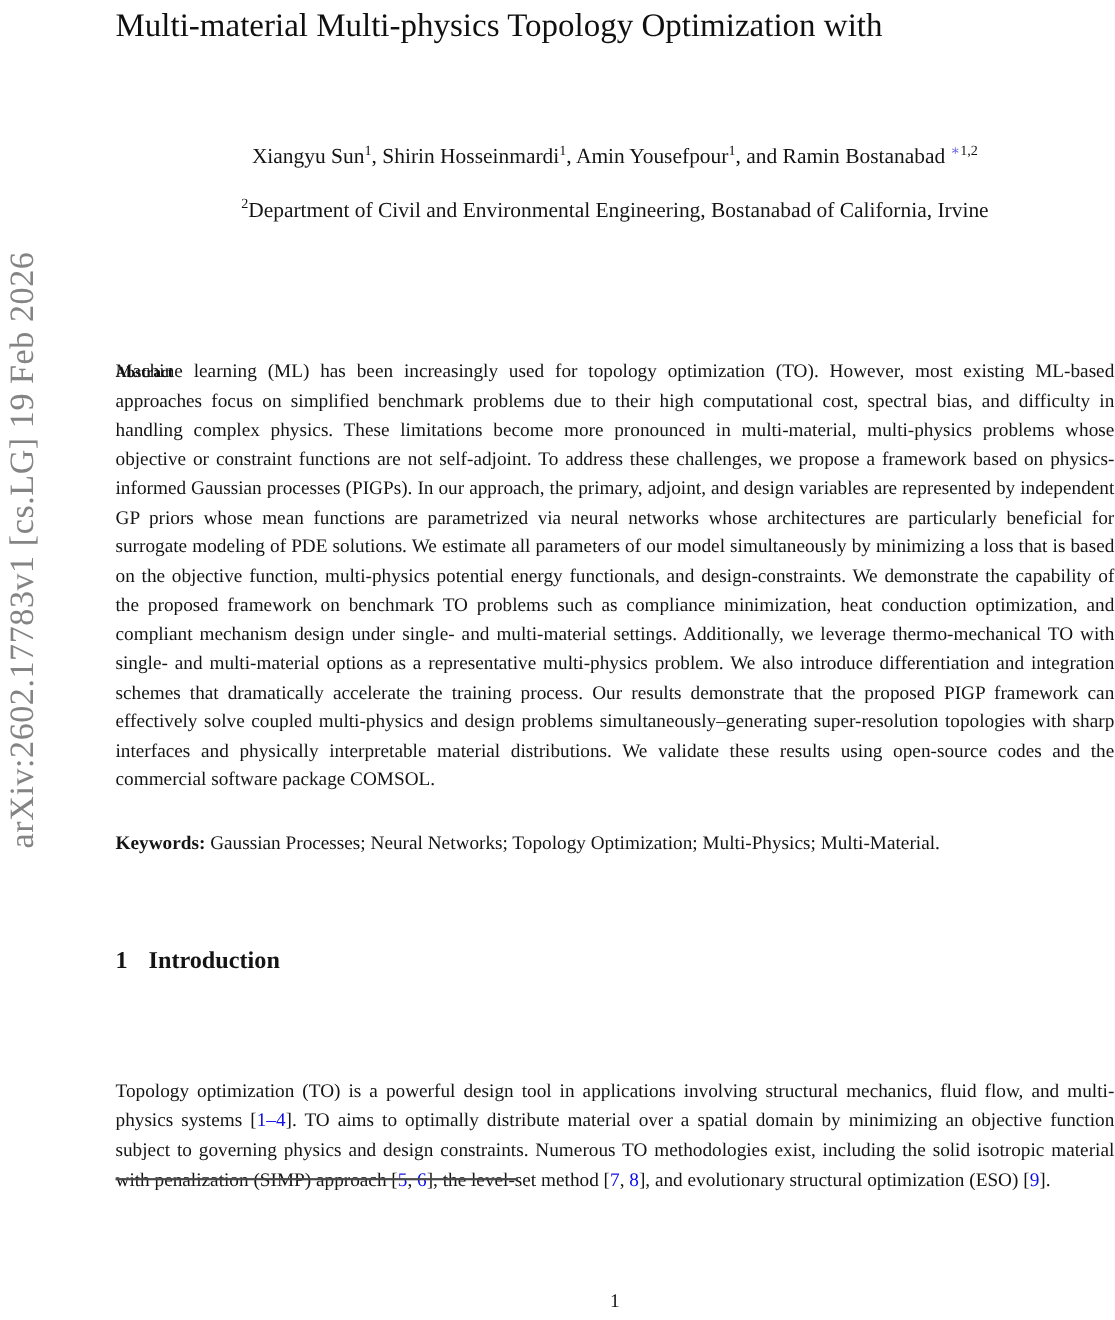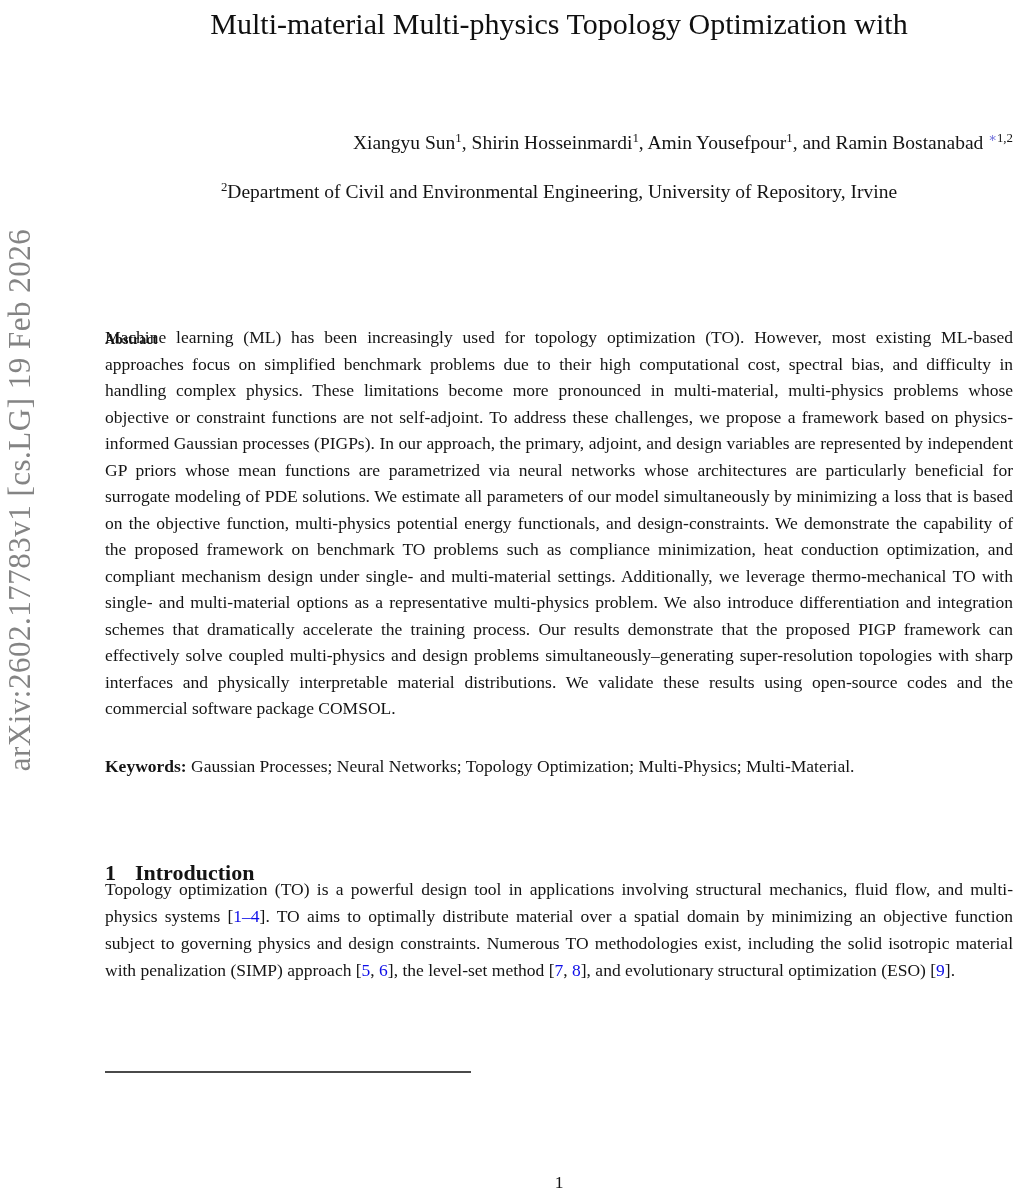--- a/index.html
+++ b/index.html
@@ -23,30 +23,30 @@
     top: 500px;
     transform: translate(-50%, -50%) rotate(-90deg);
     white-space: nowrap;
     font-size: 31px;
     letter-spacing: 0.5px;
     color: var(--watermark, #848484);
   }
   
   .col { position: absolute; left: 105px; width: 908px; }
 
-  .title-block { top: 0px; text-align: center; }
+  .title-block { top: 0px; }
   .title-line {
     font-size: 30px;
     line-height: 47px;
     font-weight: 400;
     color: #101010;
   }
   .authors {
     top: 130px;
-    text-align: right;
+    text-align: center;
     font-size: 19.5px;
     line-height: 26px;
   }
   sup { font-size: 66%; vertical-align: super; line-height: 0; }
   .star { color: var(--star, #6a6ada); }
 
   .affils {
     top: 178px;
     text-align: center;
     font-size: 19.5px;
@@ -75,21 +75,21 @@
   .keywords b { font-weight: 700; }
 
   .sec-head {
     top: 860px;
     font-size: 22px;
     font-weight: 700;
   }
   .sec-head .sec-num { display: inline-block; }
   .sec-head .sec-title { display: inline-block; margin-left: 19px; }
 
-  .intro { top: 876px; line-height: 27px; }
+  .intro { top: 978px; line-height: 27px; }
   .cite { color: var(--link, #0d0de8); }
 
   .footnote-rule {
     position: absolute;
     left: 105px;
     top: 1071px;
     width: 366px;
     height: 0;
     border-top: 2px solid #4a4a4a;
   }
@@ -119,21 +119,21 @@
 
   <div class="col title-block">
     <div class="title-line">Multi-material Multi-physics Topology Optimization with</div>
   </div>
 
   <div class="col authors">
     <span><span>Xiangyu Sun</span><sup>1</sup><span>, </span></span><span><span>Shirin Hosseinmardi</span><sup>1</sup><span>, </span></span><span><span>Amin Yousefpour</span><sup>1</sup><span>, and </span></span><span><span>Ramin Bostanabad </span><sup><span class="star">∗</span><span>1,2</span></sup></span>
   </div>
 
   <div class="col affils">
-    <div><sup>2</sup><span>Department of Civil and Environmental Engineering, University of Repository, Irvine</span></div>
+    <div><sup>2</sup><span>Department of Civil and Environmental Engineering, Bostanabad of California, Irvine</span></div>
   </div>
 
   <div class="col abstract-head">Abstract</div>
 
   <p class="col body-text abstract-body">Machine learning (ML) has been increasingly used for topology optimization (TO). However, most existing ML-based approaches focus on simplified benchmark problems due to their high computational cost, spectral bias, and difficulty in handling complex physics. These limitations become more pronounced in multi-material, multi-physics problems whose objective or constraint functions are not self-adjoint. To address these challenges, we propose a framework based on physics-informed Gaussian processes (PIGPs). In our approach, the primary, adjoint, and design variables are represented by independent GP priors whose mean functions are parametrized via neural networks whose architectures are particularly beneficial for surrogate modeling of PDE solutions. We estimate all parameters of our model simultaneously by minimizing a loss that is based on the objective function, multi-physics potential energy functionals, and design-constraints. We demonstrate the capability of the proposed framework on benchmark TO problems such as compliance minimization, heat conduction optimization, and compliant mechanism design under single- and multi-material settings. Additionally, we leverage thermo-mechanical TO with single- and multi-material options as a representative multi-physics problem. We also introduce differentiation and integration schemes that dramatically accelerate the training process. Our results demonstrate that the proposed PIGP framework can effectively solve coupled multi-physics and design problems simultaneously–generating super-resolution topologies with sharp interfaces and physically interpretable material distributions. We validate these results using open-source codes and the commercial software package COMSOL.</p>
 
   <div class="col keywords">
     <b>Keywords:</b><span> Gaussian Processes; Neural Networks; Topology Optimization; Multi-Physics; Multi-Material.</span>
   </div>
 

